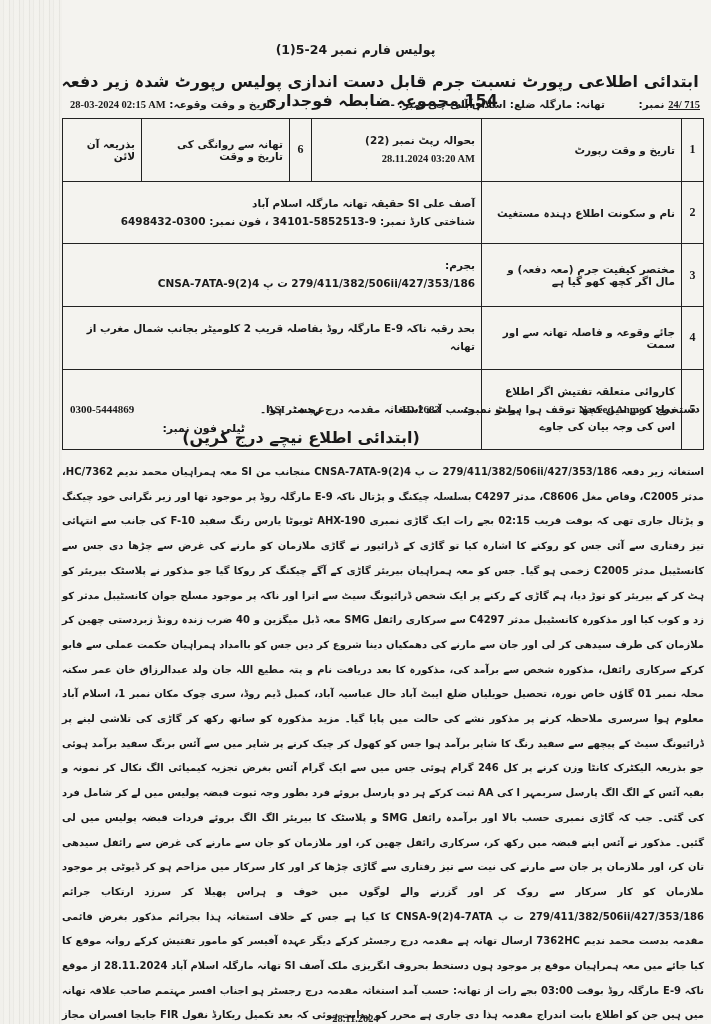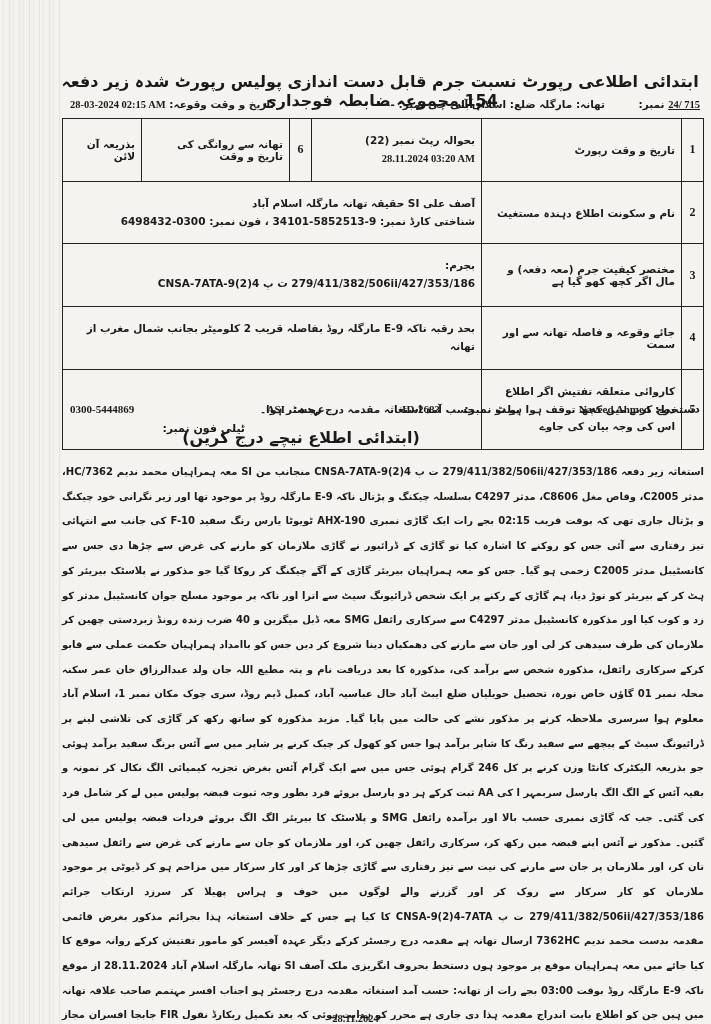--- a/index.html
+++ b/index.html
@@ -65,20 +65,21 @@
     .sig-name { position: absolute; top: 990px; left: 0; width: 711px; text-align: center; font-size: 10.5px; }
     .sig-date { position: absolute; top: 1013px; left: 0; width: 711px; text-align: center; font-size: 10.5px; }
   </style>
 </head>
 <body>
 
 <div class="scan-edge"></div>
 
 <div class="page">
 
+  <div class="form-title urdu">پولیس فارم نمبر 24-5(1)</div>
   <div class="form-subtitle urdu">ابتدائی اطلاعی رپورٹ نسبت جرم قابل دست اندازی پولیس رپورٹ شدہ زیر دفعہ 154 مجموعہ ضابطہ فوجداری</div>
 
   <div class="meta-row">
     <span class="m-fir">
       <span class="urdu" style="position:static">نمبر:</span>
       <span class="latin" style="position:static;text-decoration:underline">24/ 715</span>
     </span>
     <span class="m-thana urdu">تھانہ: مارگلہ ضلع: اسلام آباد</span>
     <span class="m-ig urdu">ای آئی جی نمبر: -----</span>
     <span class="m-dt">

